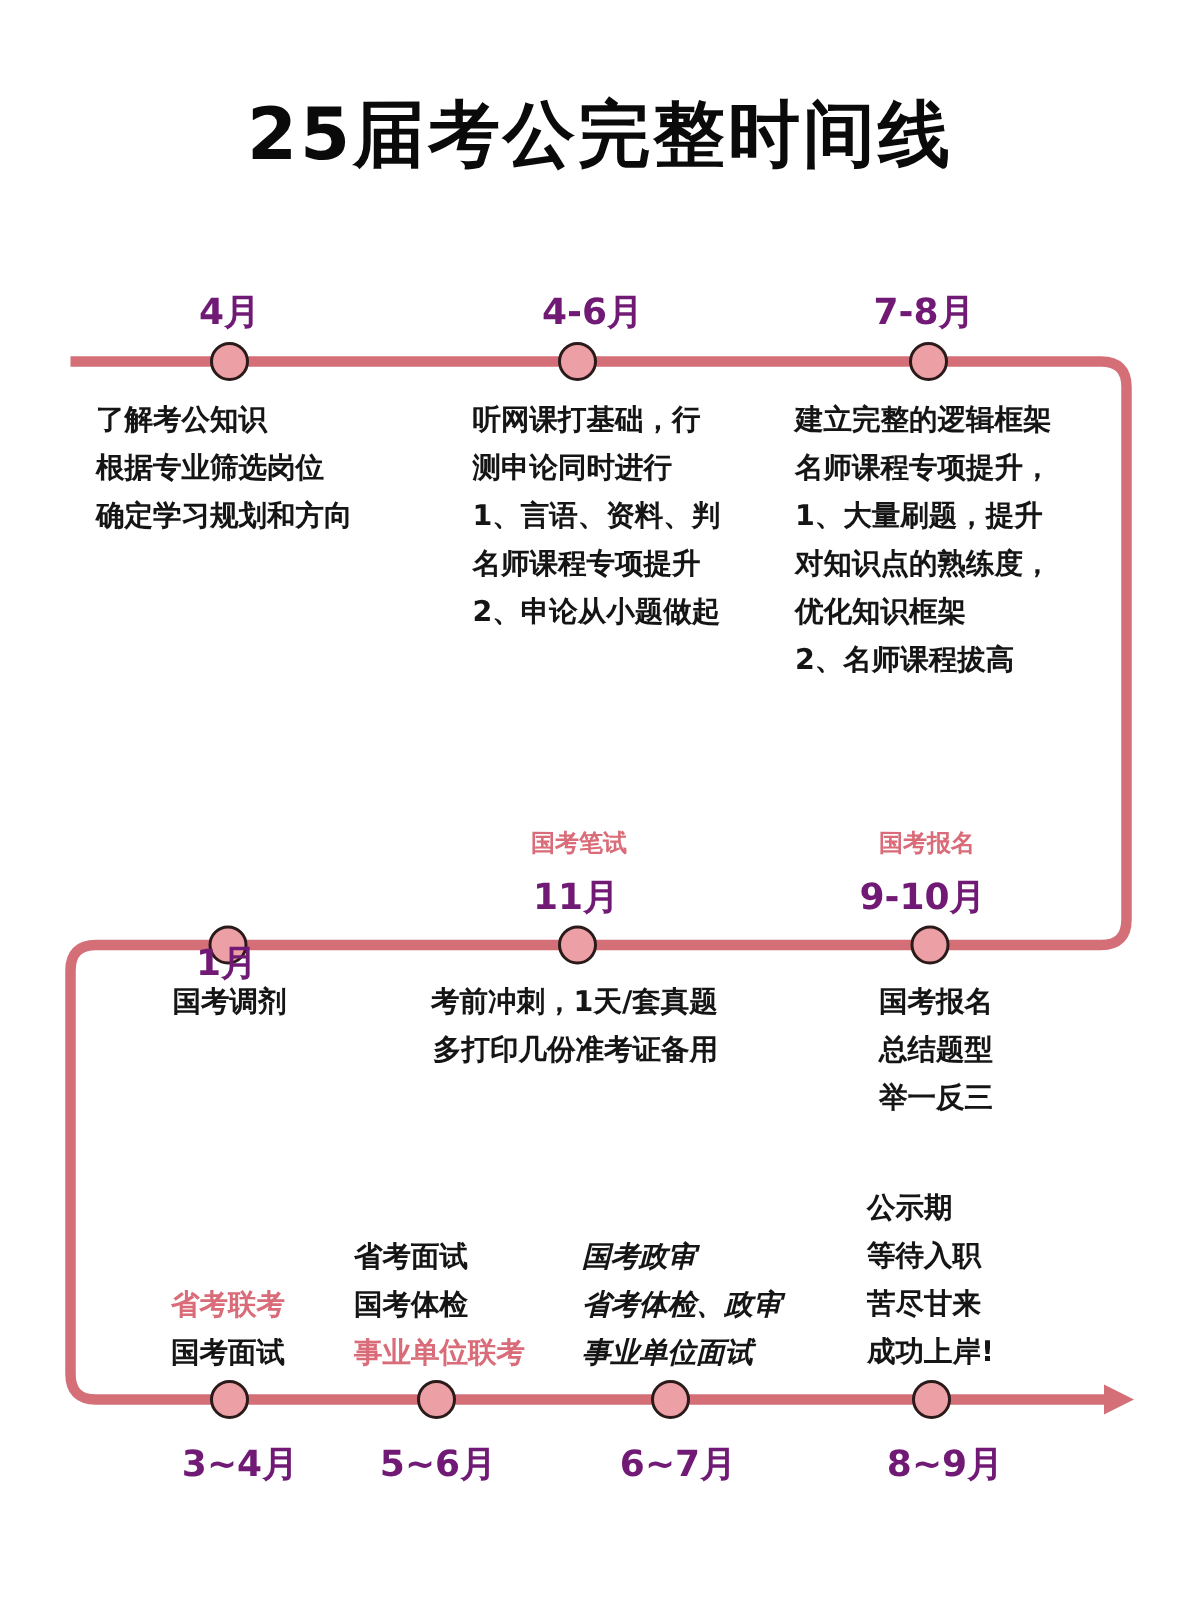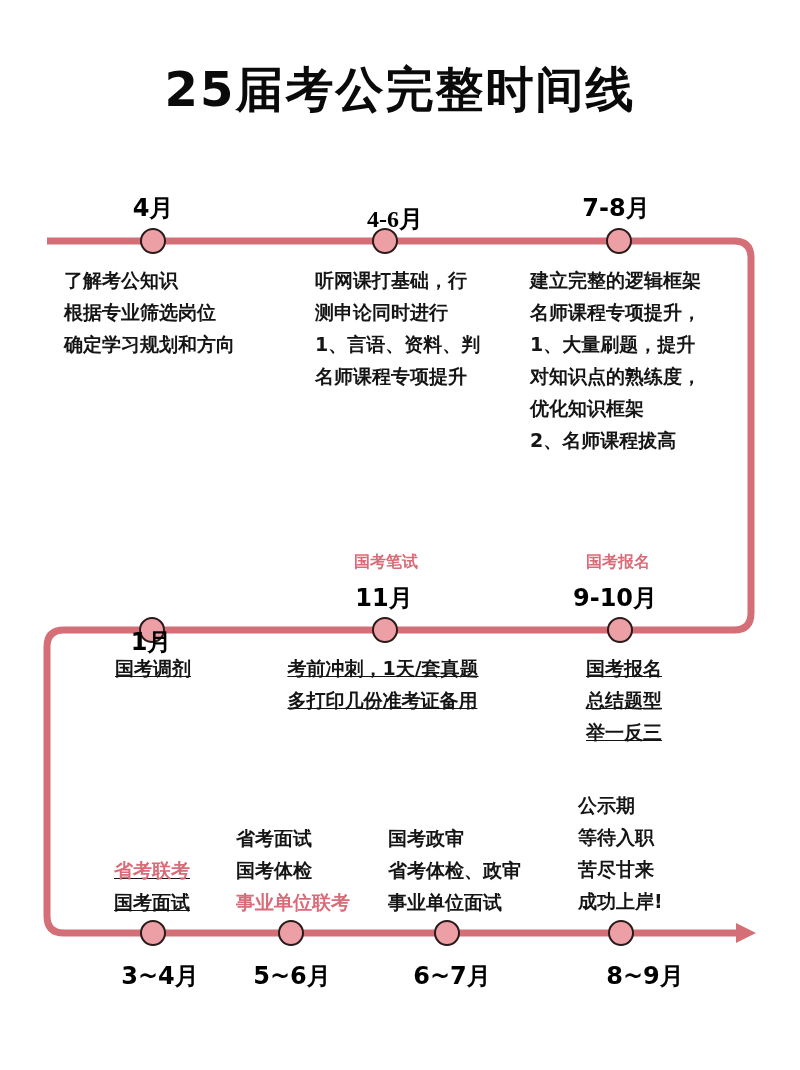--- a/index.html
+++ b/index.html
@@ -6,32 +6,32 @@
   body {
     width: 800px; height: 1070px; background: #ffffff; position: relative; overflow: hidden;
     font-family: "DejaVu Sans", "Liberation Sans", sans-serif; color: #111;
   }
   .title {
     position: absolute; left: 0; top: 58px; width: 800px; text-align: center;
     font-size: 48px; font-weight: 900; letter-spacing: 2px; color: #0a0a0a;
   }
   svg.track { position: absolute; left: 0; top: 0; }
   .label {
-    position: absolute; font-weight: 700; font-size: 24px; color: #000000; text-align: center;
+    position: absolute; font-weight: 700; font-size: 24px; color: #701a75; text-align: center;
     white-space: nowrap; transform: translateX(-50%);
   }
   .tag {
     position: absolute; font-weight: 700; font-size: 16px; text-align: left;
     white-space: nowrap; transform: translateX(-50%);
   }
   .desc {
     position: absolute; font-size: 19px; font-weight: 600; line-height: 32px; color: #151515;
     white-space: nowrap;
   }
-  .desc.center { text-align: left; transform: translateX(-50%); text-decoration: underline; }
+  .desc.center { text-align: right; transform: translateX(-50%); }
   .desc .line { display: block; }
   .pink { color: #d96c78; }
 </style>
 </head>
 <body>
 
 <div class="title">25届考公完整时间线</div>
 
 <svg class="track" width="800" height="1070">
   <path d="M 47 241 L 734 241 Q 751 241 751 258 L 751 613 Q 751 630 734 630 L 64 630 Q 47 630 47 647 L 47 916 Q 47 933 64 933 L 738 933" fill="none" stroke="#d46f78" stroke-width="7" stroke-linecap="butt"></path>
@@ -51,26 +51,27 @@
   <circle cx="621" cy="933" r="12" fill="#eca0a6" stroke="#2a1a1a" stroke-width="2"></circle>
 </svg>
 
 <div class="label" style="left:153px; top:192px;">4月</div>
 <div class="desc" style="left:64px; top:264px;">
   <span class="line">了解考公知识</span>
   <span class="line">根据专业筛选岗位</span>
   <span class="line">确定学习规划和方向</span>
 </div>
 
-<div class="label" style="left:395px; top:203px;font-family:Liberation Serif, serif;">4-6月</div>
+<div class="label" style="left:395px; top:192px;">4-6月</div>
 <div class="desc" style="left:315px; top:264px;">
   <span class="line">听网课打基础，行</span>
   <span class="line">测申论同时进行</span>
   <span class="line">1、言语、资料、判</span>
   <span class="line">名师课程专项提升</span>
+  <span class="line">2、申论从小题做起</span>
 </div>
 
 <div class="label" style="left:616px; top:192px;">7-8月</div>
 <div class="desc" style="left:530px; top:264px;">
   <span class="line">建立完整的逻辑框架</span>
   <span class="line">名师课程专项提升，</span>
   <span class="line">1、大量刷题，提升</span>
   <span class="line">对知识点的熟练度，</span>
   <span class="line">优化知识框架</span>
   <span class="line">2、名师课程拔高</span>
@@ -102,26 +103,26 @@
 </div>
 <div class="label" style="left:160px; top:960px;">3~4月</div>
 
 <div class="desc" style="left:236px; top:822px;">
   <span class="line">省考面试</span>
   <span class="line">国考体检</span>
   <span class="line pink">事业单位联考</span>
 </div>
 <div class="label" style="left:292px; top:960px;">5~6月</div>
 
-<div class="desc" style="left:388px; top:822px;">
+<div class="desc" style="left:388px; top:822px;font-style:italic;">
   <span class="line">国考政审</span>
   <span class="line">省考体检、政审</span>
   <span class="line">事业单位面试</span>
 </div>
 <div class="label" style="left:452px; top:960px;">6~7月</div>
 
 <div class="desc" style="left:578px; top:789px;">
   <span class="line">公示期</span>
   <span class="line">等待入职</span>
   <span class="line">苦尽甘来</span>
   <span class="line">成功上岸!</span>
 </div>
-<div class="label" style="left:630px; top:960px;margin-left:15px;">8~9月</div>
+<div class="label" style="left:630px; top:960px;">8~9月</div>
 
 </body></html>

